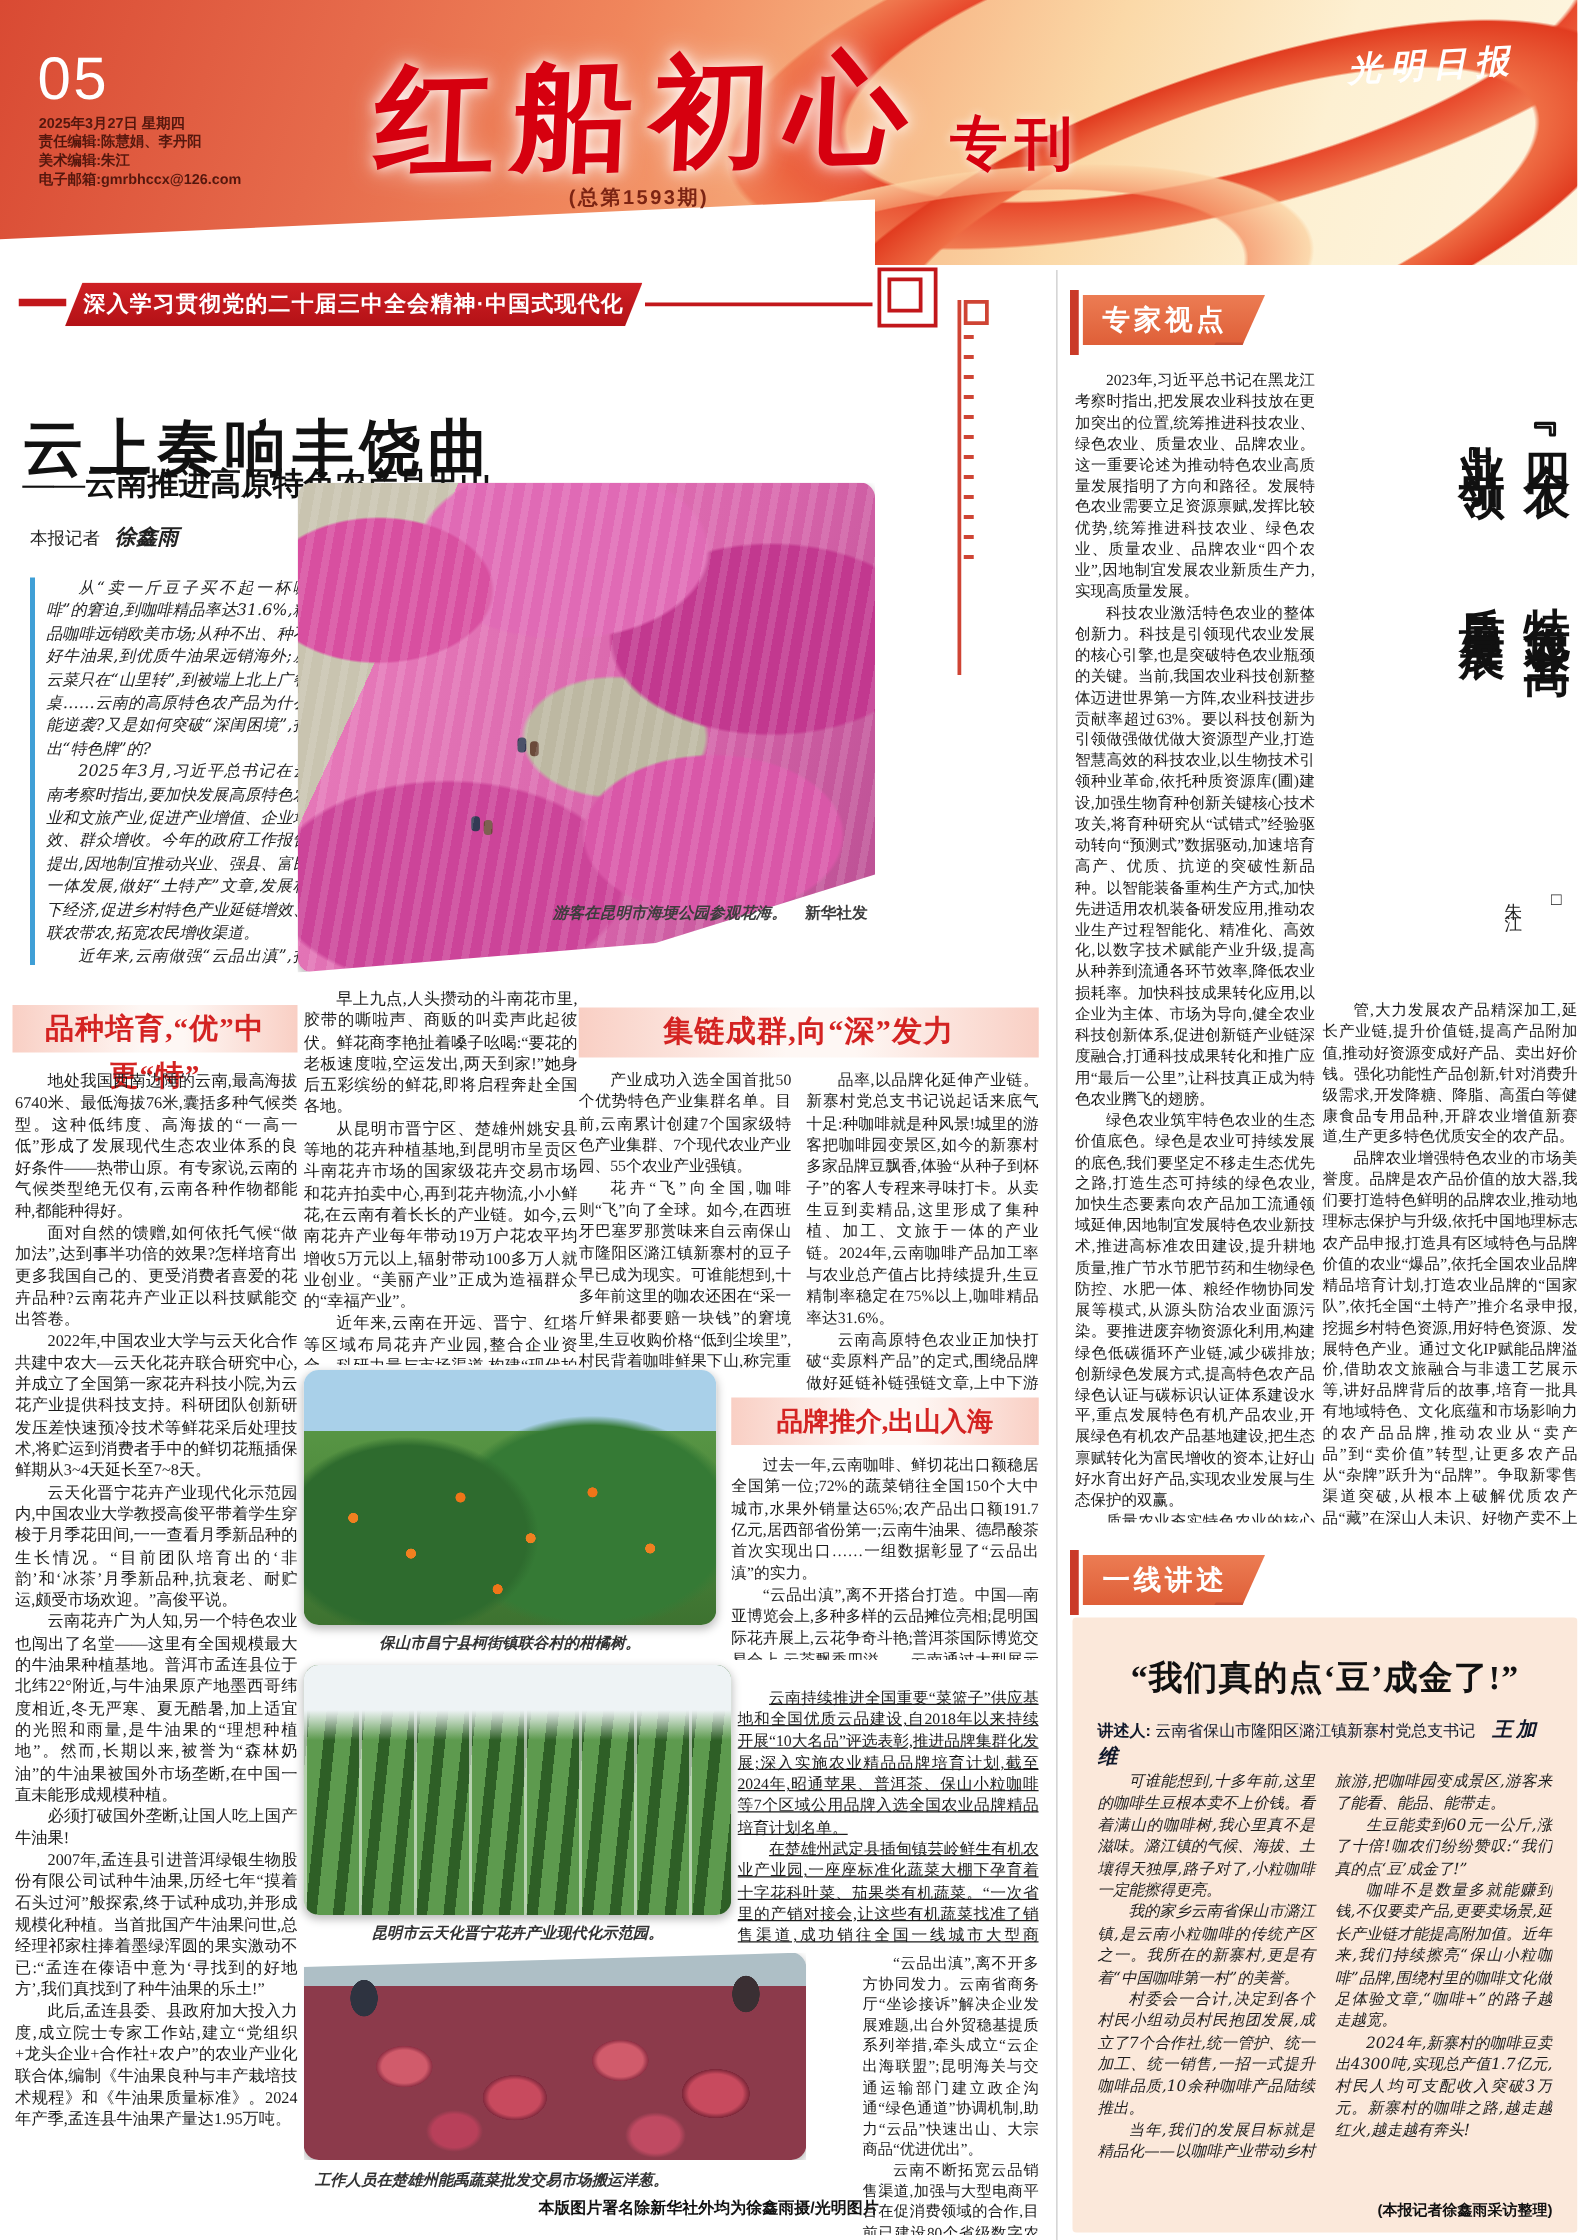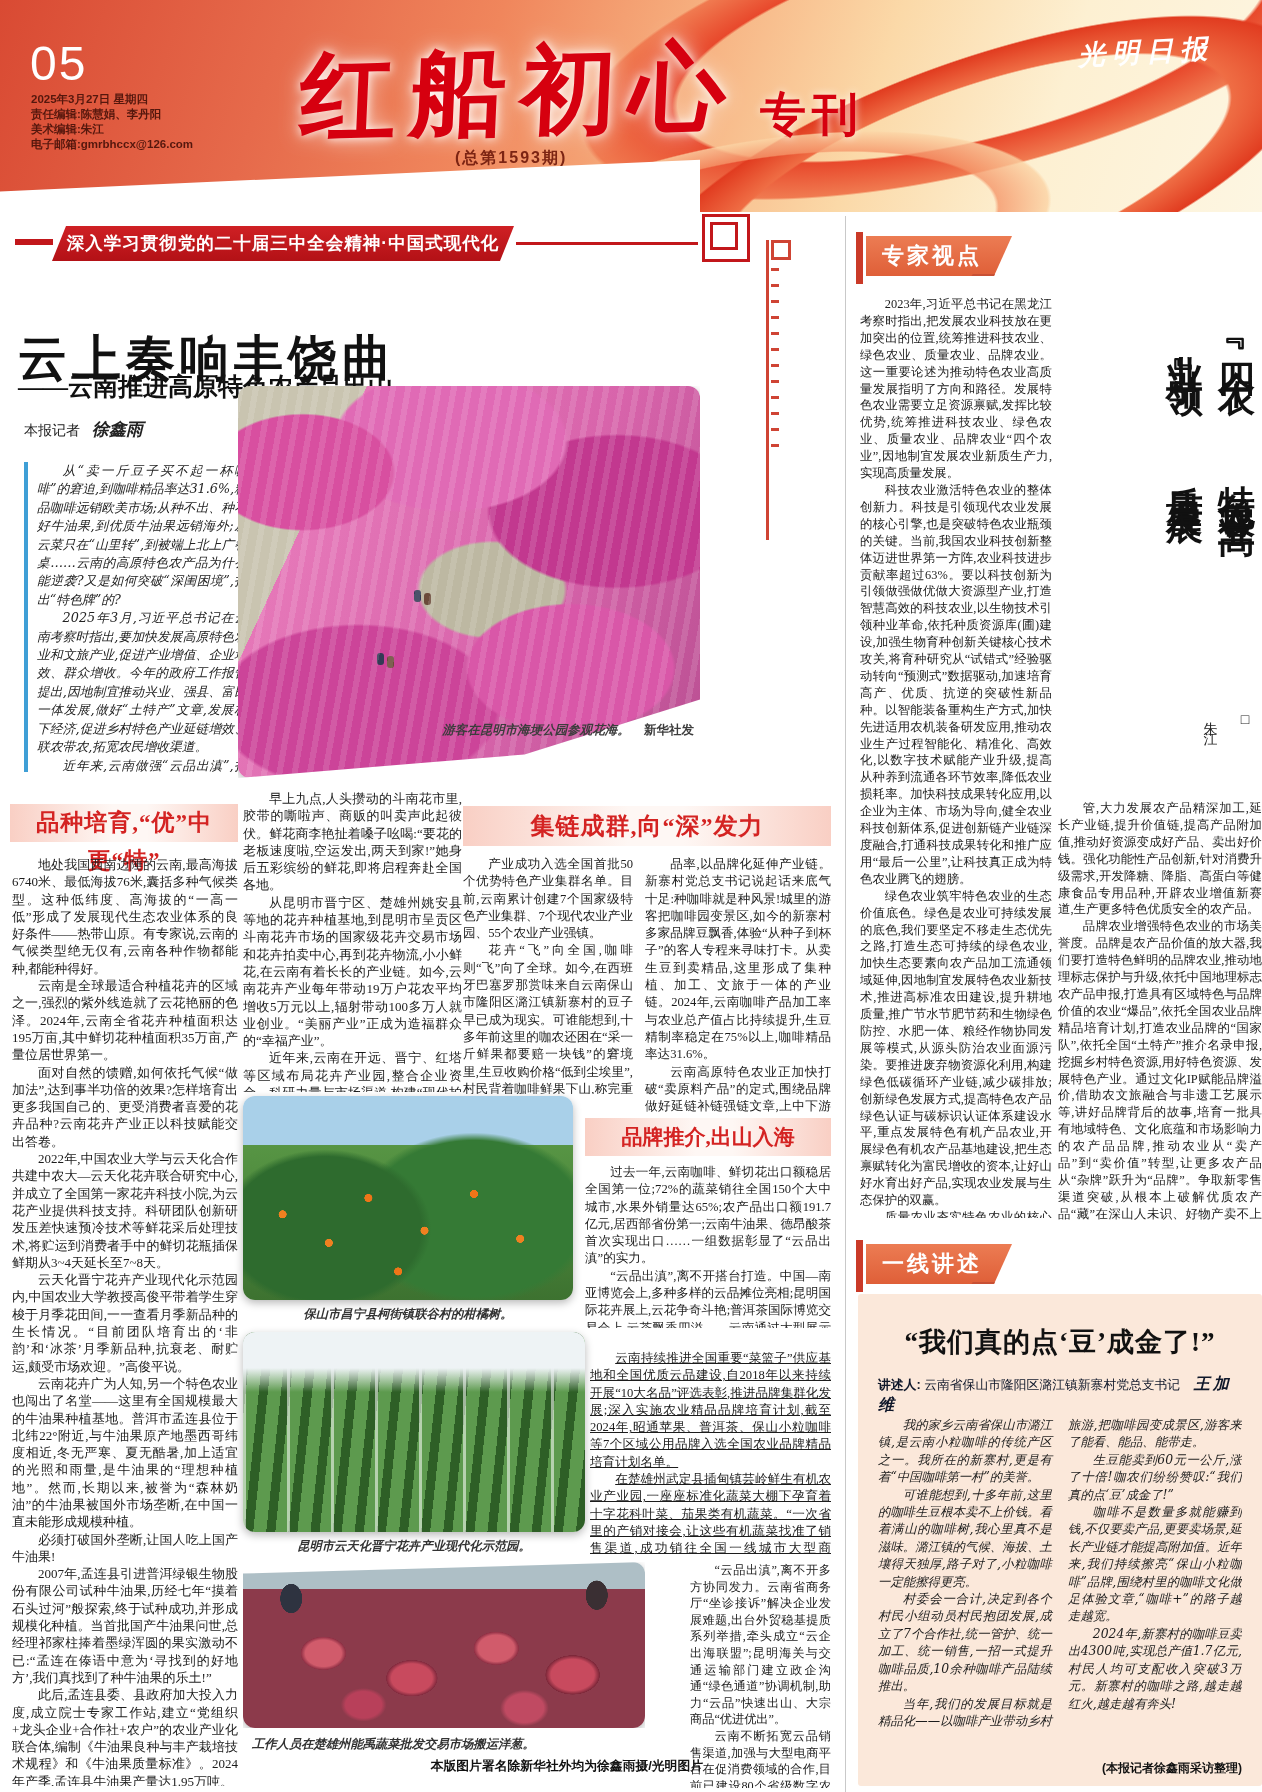--- a/index.html
+++ b/index.html
@@ -206,21 +206,20 @@
   <div class="person" style="left:30%;top:68%;"></div>
 </div>
 <div class="abs cap-main cap">
   <span>游客在昆明市海埂公园参观花海。</span>
   <span class="src">新华社发</span>
 </div>
 
 <div class="abs sectitle st1">品种培育,“优”中更“特”</div>
 <div class="abs col bodytxt c1">
     <p>地处我国西南边陲的云南,最高海拔6740米、最低海拔76米,囊括多种气候类型。这种低纬度、高海拔的“一高一低”形成了发展现代生态农业体系的良好条件——热带山原。有专家说,云南的气候类型绝无仅有,云南各种作物都能种,都能种得好。</p>
-    <p>云南是全球最适合种植花卉的区域之一,强烈的紫外线造就了云花艳丽的色泽。2024年,云南全省花卉种植面积达195万亩,其中鲜切花种植面积35万亩,产量位居世界第一。</p>
     <p>面对自然的馈赠,如何依托气候“做加法”,达到事半功倍的效果?怎样培育出更多我国自己的、更受消费者喜爱的花卉品种?云南花卉产业正以科技赋能交出答卷。</p>
     <p>2022年,中国农业大学与云天化合作共建中农大—云天化花卉联合研究中心,并成立了全国第一家花卉科技小院,为云花产业提供科技支持。科研团队创新研发压差快速预冷技术等鲜花采后处理技术,将贮运到消费者手中的鲜切花瓶插保鲜期从3~4天延长至7~8天。</p>
     <p>云天化晋宁花卉产业现代化示范园内,中国农业大学教授高俊平带着学生穿梭于月季花田间,一一查看月季新品种的生长情况。“目前团队培育出的‘非韵’和‘冰茶’月季新品种,抗衰老、耐贮运,颇受市场欢迎。”高俊平说。</p>
     <p>云南花卉广为人知,另一个特色农业也闯出了名堂——这里有全国规模最大的牛油果种植基地。普洱市孟连县位于北纬22°附近,与牛油果原产地墨西哥纬度相近,冬无严寒、夏无酷暑,加上适宜的光照和雨量,是牛油果的“理想种植地”。然而,长期以来,被誉为“森林奶油”的牛油果被国外市场垄断,在中国一直未能形成规模种植。</p>
     <p>必须打破国外垄断,让国人吃上国产牛油果!</p>
     <p>2007年,孟连县引进普洱绿银生物股份有限公司试种牛油果,历经七年“摸着石头过河”般探索,终于试种成功,并形成规模化种植。当首批国产牛油果问世,总经理祁家柱捧着墨绿浑圆的果实激动不已:“孟连在傣语中意为‘寻找到的好地方’,我们真找到了种牛油果的乐土!”</p>
     <p>此后,孟连县委、县政府加大投入力度,成立院士专家工作站,建立“党组织+龙头企业+合作社+农户”的农业产业化联合体,编制《牛油果良种与丰产栽培技术规程》和《牛油果质量标准》。2024年产季,孟连县牛油果产量达1.95万吨。</p>
   </div>
 
 <div class="abs col bodytxt c2">
@@ -292,22 +291,22 @@
 <div class="abs tag" style="left:866px;top:1244px;">一线讲述</div>
 
 <div class="abs fbox">
   <div class="fheadline">“我们真的点‘豆’成金了!”</div>
   <div class="fnarr">
     <span class="lbl">讲述人:</span>
     <span>云南省保山市隆阳区潞江镇新寨村党总支书记</span>
     <span class="nm">王加维</span>
   </div>
   <div class="fbody">
+      <p>可谁能想到,十多年前,这里的咖啡生豆根本卖不上价钱。看着满山的咖啡树,我心里真不是滋味。潞江镇的气候、海拔、土壤得天独厚,路子对了,小粒咖啡一定能擦得更亮。</p>
       <p>我的家乡云南省保山市潞江镇,是云南小粒咖啡的传统产区之一。我所在的新寨村,更是有着“中国咖啡第一村”的美誉。</p>
-      <p>可谁能想到,十多年前,这里的咖啡生豆根本卖不上价钱。看着满山的咖啡树,我心里真不是滋味。潞江镇的气候、海拔、土壤得天独厚,路子对了,小粒咖啡一定能擦得更亮。</p>
       <p>村委会一合计,决定到各个村民小组动员村民抱团发展,成立了7个合作社,统一管护、统一加工、统一销售,一招一式提升咖啡品质,10余种咖啡产品陆续推出。</p>
       <p>当年,我们的发展目标就是精品化——以咖啡产业带动乡村旅游,把咖啡园变成景区,游客来了能看、能品、能带走。</p>
       <p>生豆能卖到60元一公斤,涨了十倍!咖农们纷纷赞叹:“我们真的点‘豆’成金了!”</p>
       <p>咖啡不是数量多就能赚到钱,不仅要卖产品,更要卖场景,延长产业链才能提高附加值。近年来,我们持续擦亮“保山小粒咖啡”品牌,围绕村里的咖啡文化做足体验文章,“咖啡+”的路子越走越宽。</p>
       <p>2024年,新寨村的咖啡豆卖出4300吨,实现总产值1.7亿元,村民人均可支配收入突破3万元。新寨村的咖啡之路,越走越红火,越走越有奔头!</p>
     </div>
   <div class="fsign">(本报记者徐鑫雨采访整理)</div>
 </div>
 
 </body></html>

